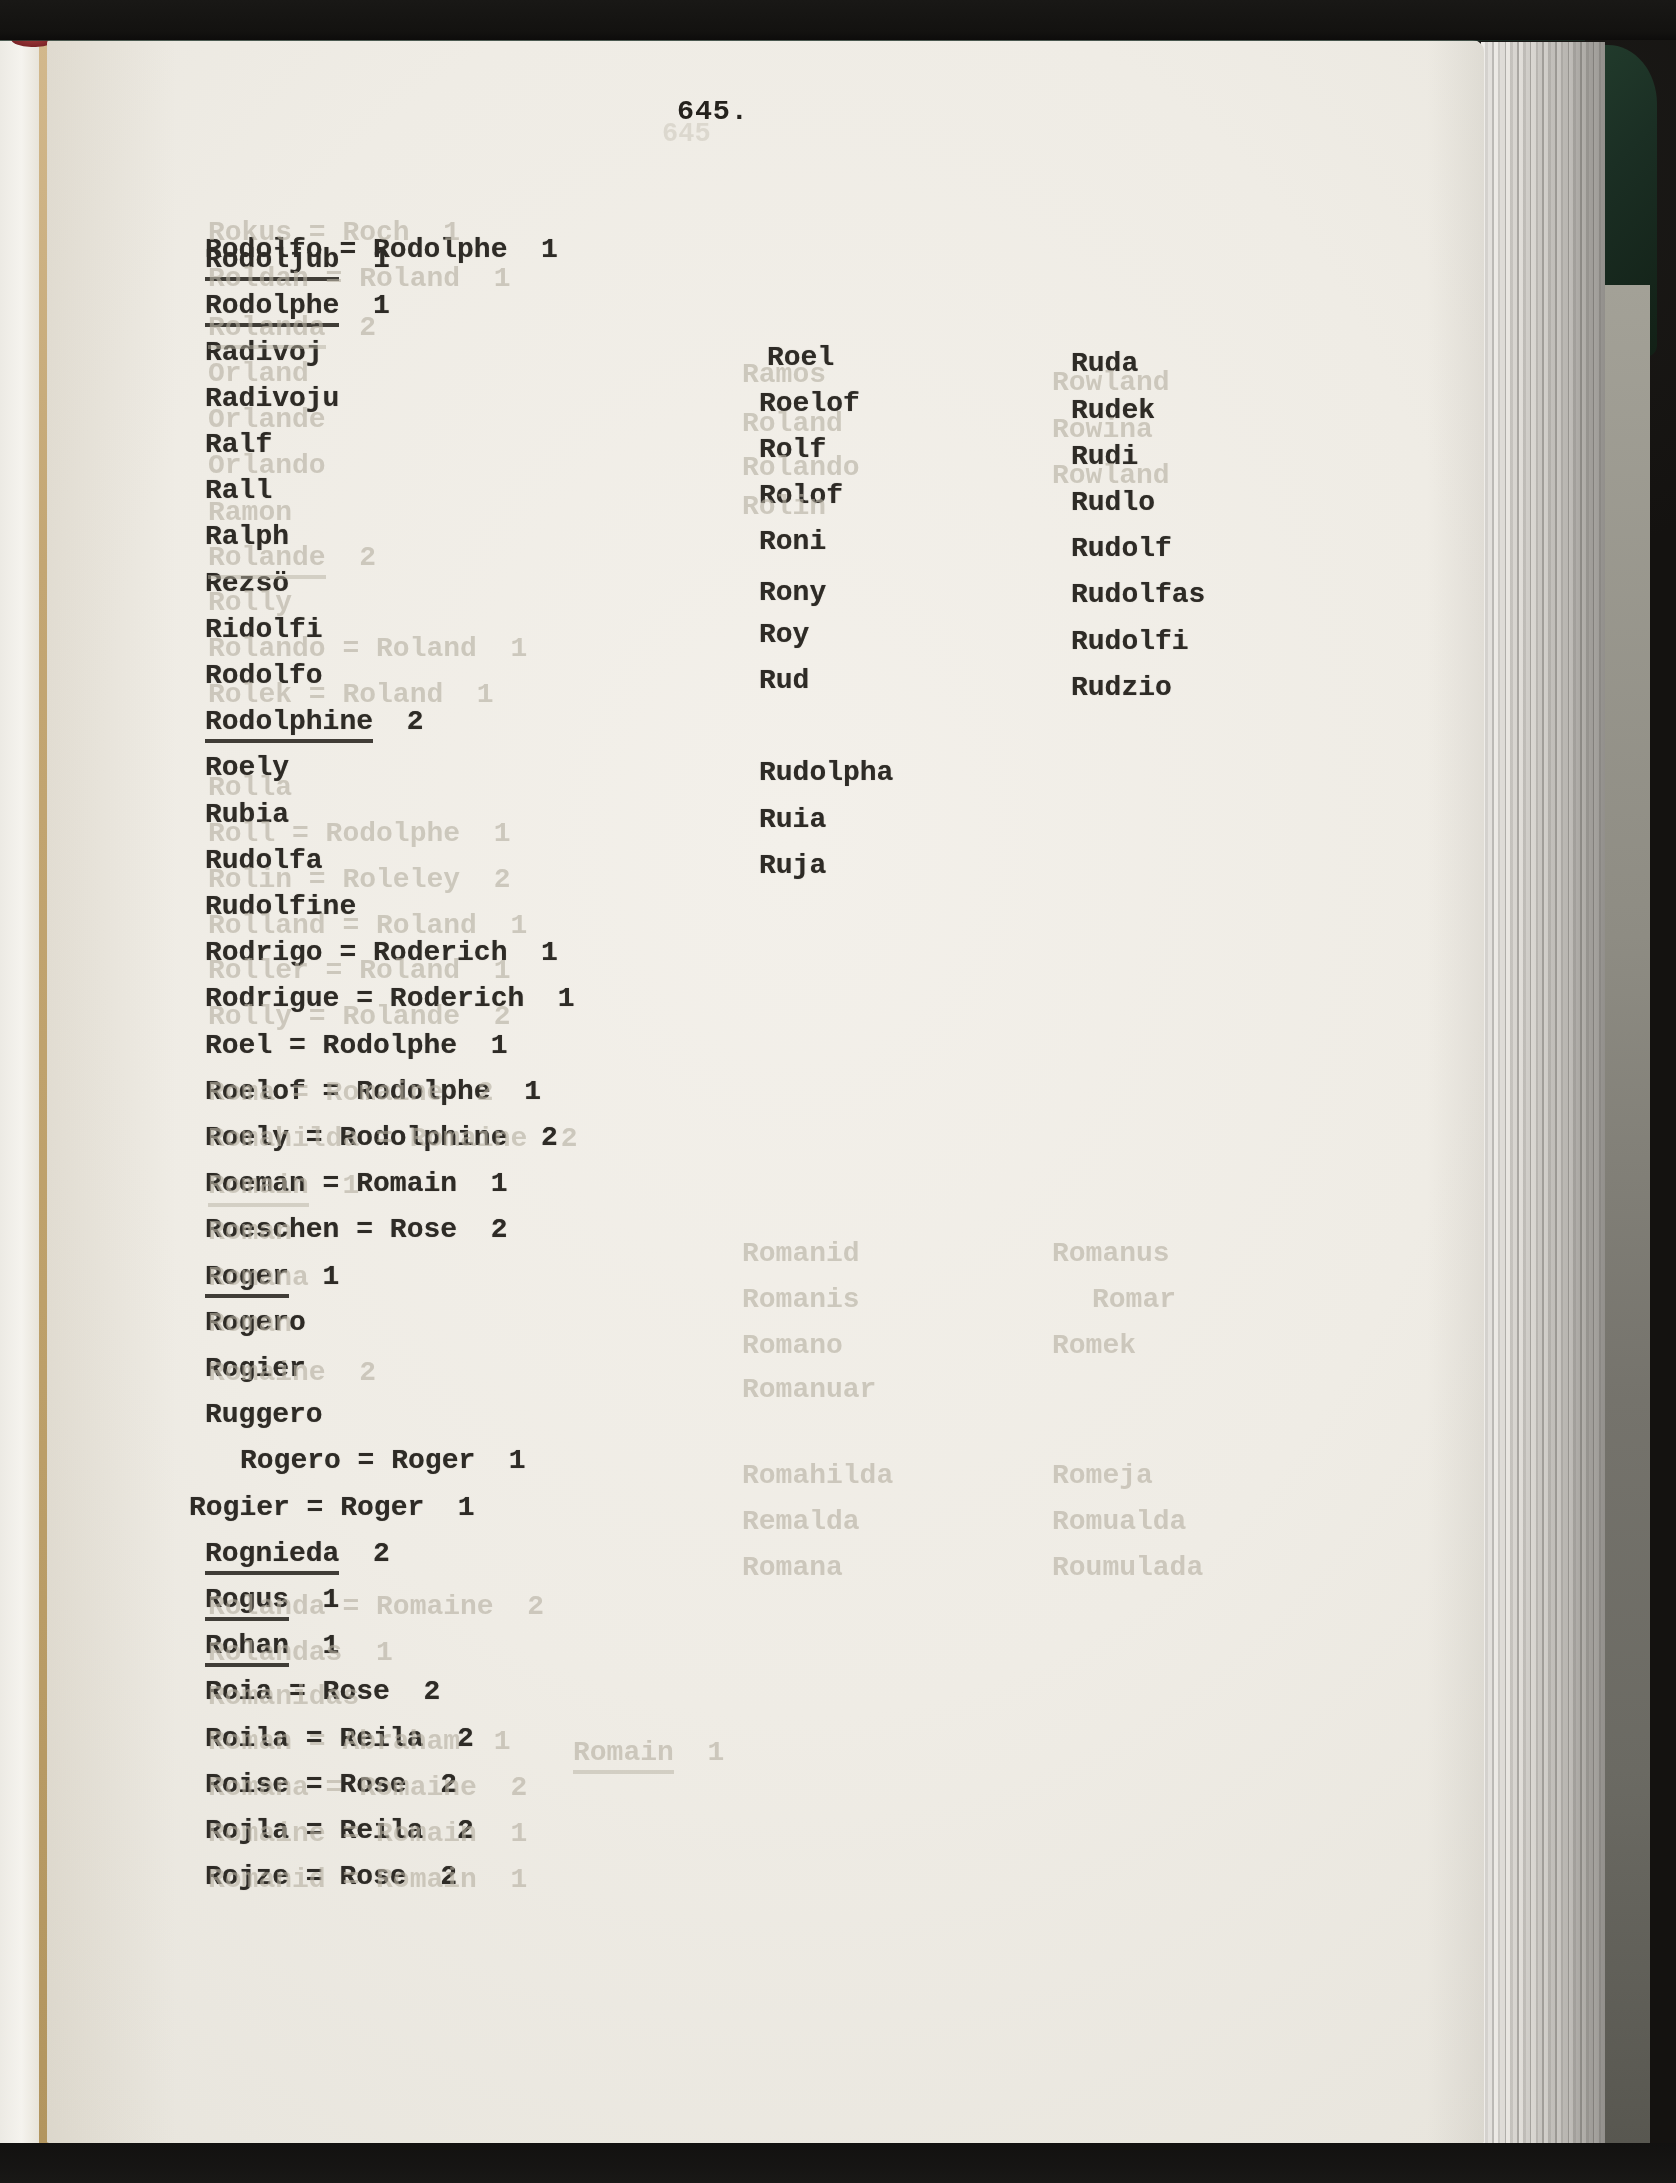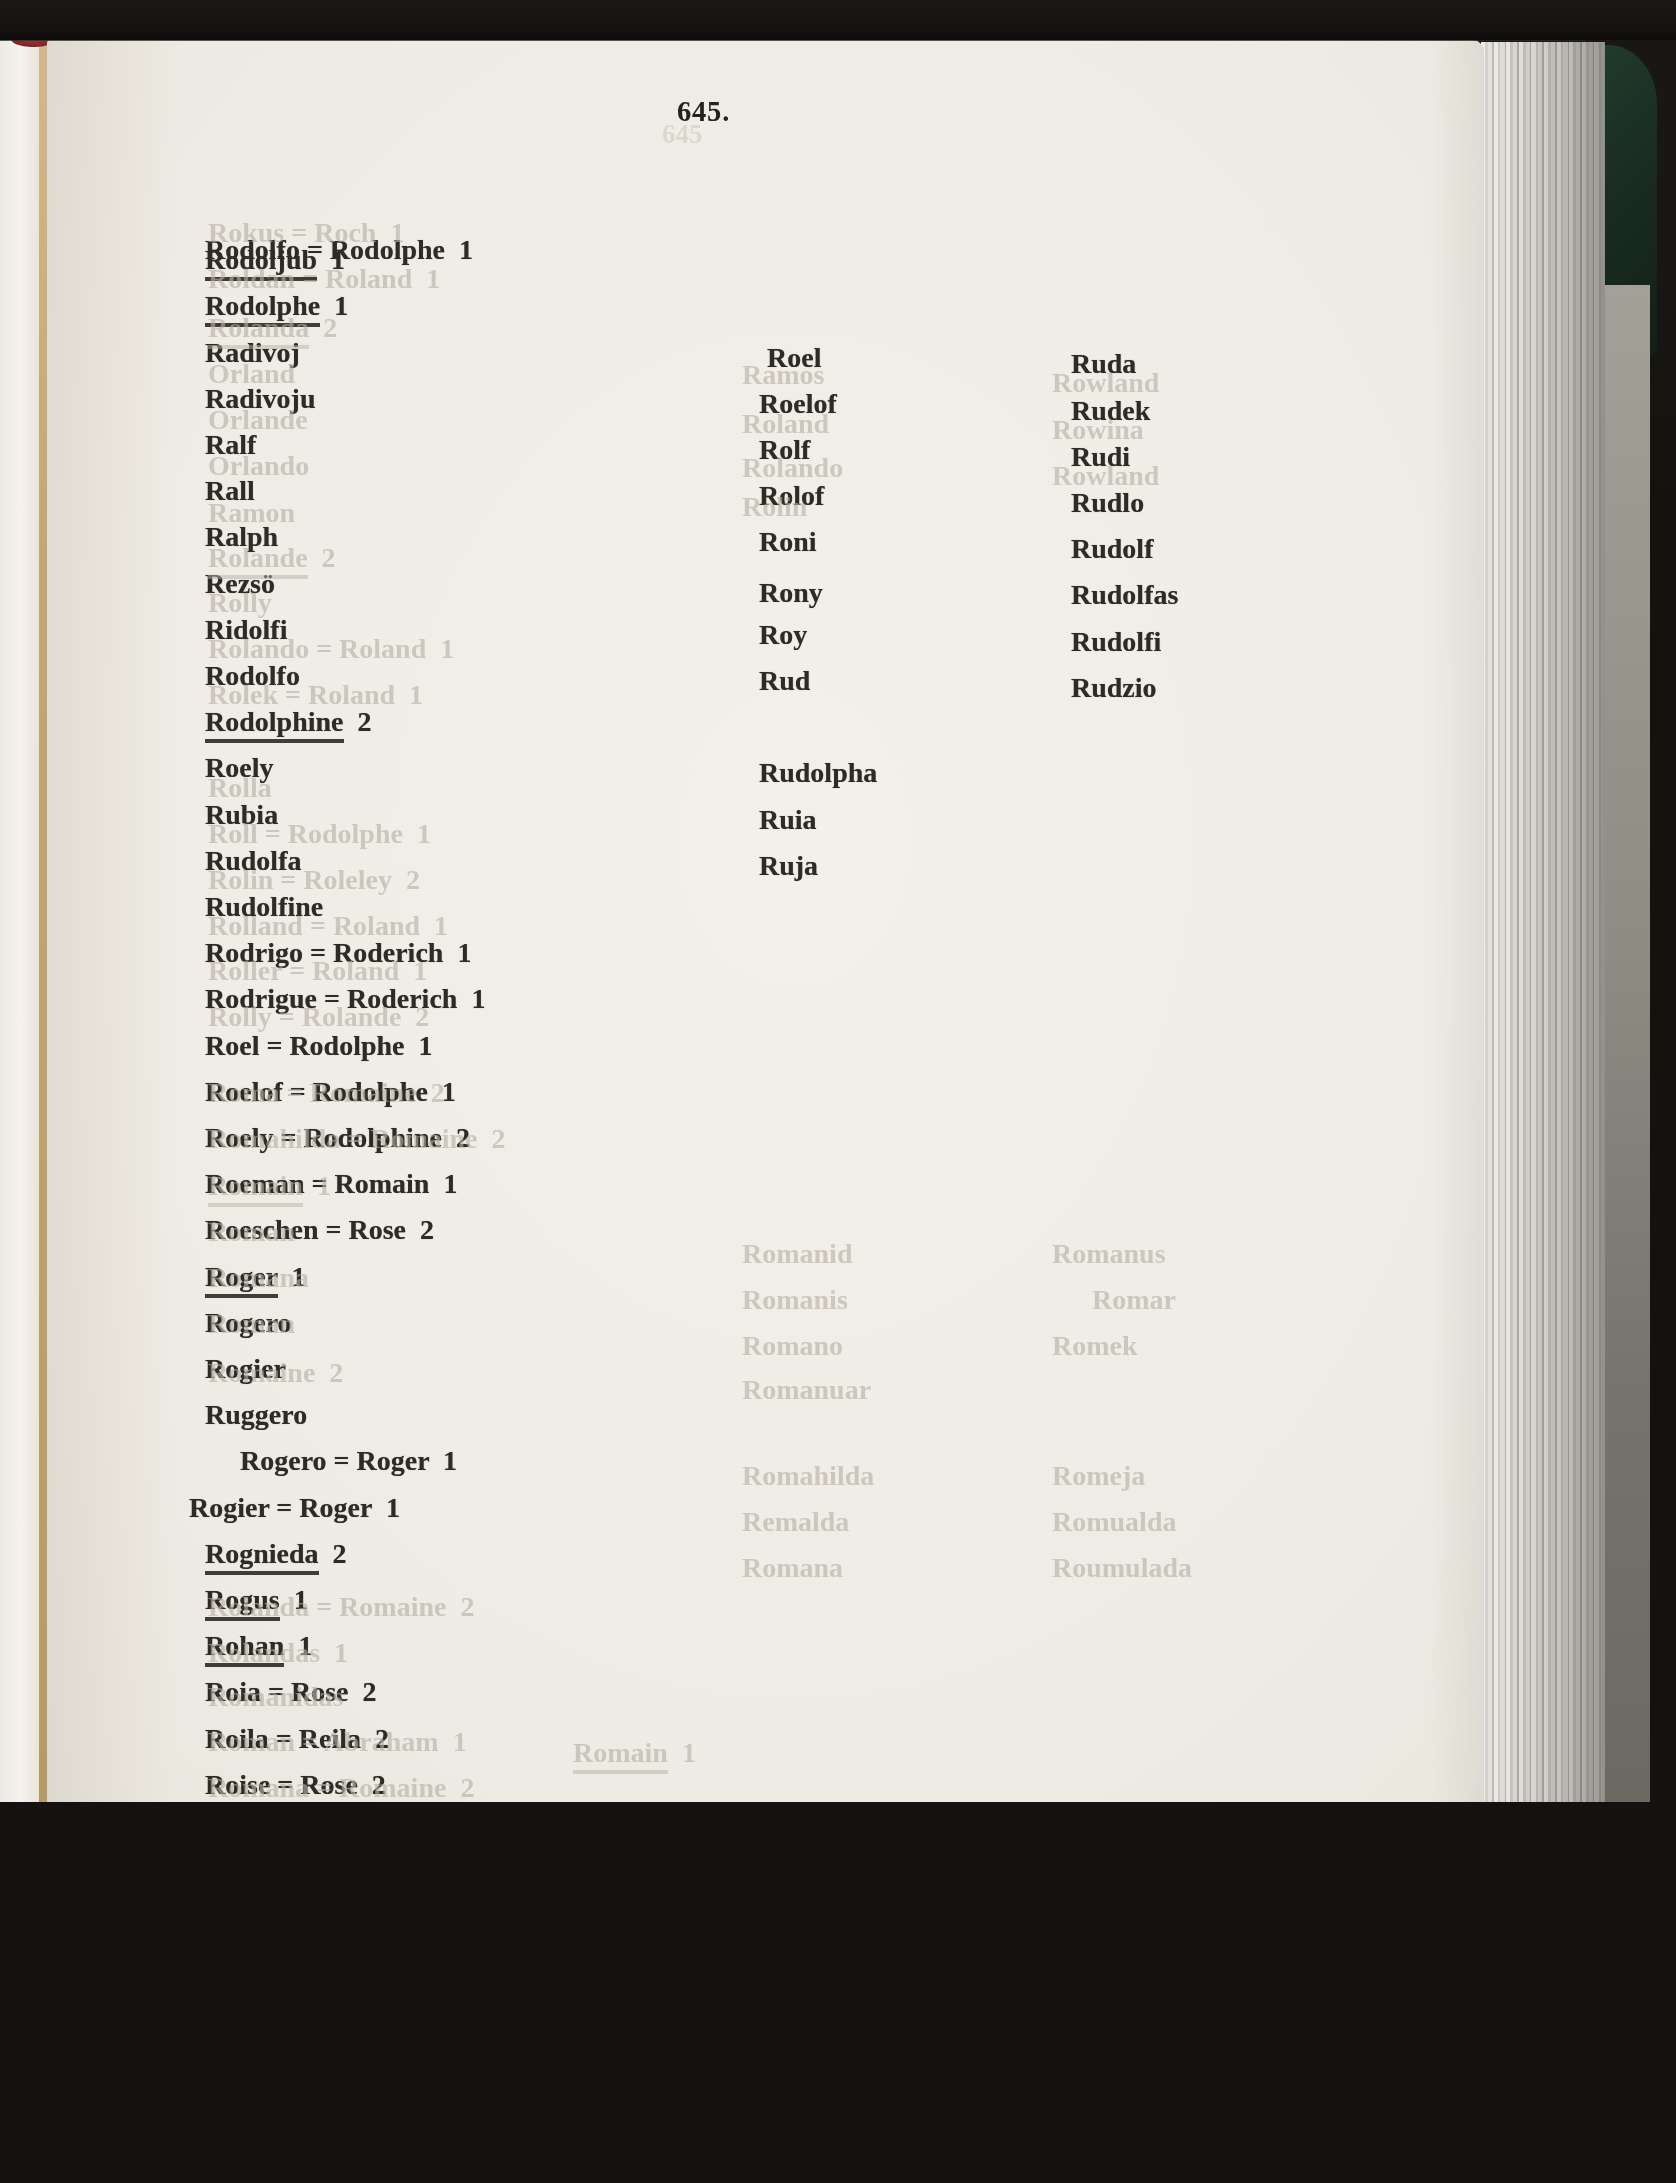--- a/index.html
+++ b/index.html
@@ -1,18 +1,18 @@
 <!DOCTYPE html>
 <html style="font-size:13.4px"><head>
 <meta charset="utf-8">
 <style>
   html,body{margin:0;padding:0;background:#141210;}
-  .scene{position:relative;width:1677px;height:1802px;overflow:hidden;
+  .scene{position:relative;width:1677px;height:2183px;overflow:hidden;
          background:radial-gradient(1341px 755px at 70% 8%, #201f1c 0%, #141210 60%);
-         font-family:Liberation Serif, serif;}
+         font-family:Liberation Mono, monospace;}
   
   .cover-corner{position:absolute;left:1538px;top:45px;width:119px;height:312px;z-index:1;
          border-radius:0 49px 11.7px 0 / 0 59px 11.7px 0;
          background:linear-gradient(135deg,#24402f 0%,#1b2f24 45%,#122016 100%);}
   .cover-edge{position:absolute;left:1598px;top:285px;width:52px;height:1858px;z-index:1;
          background:linear-gradient(180deg,#a3a197 0%,#8e8c83 35%,#757judged3 60%,#6b6a63 75%,#585750 100%);}
   .cover-edge{background:linear-gradient(180deg,#a3a197 0%,#8e8c83 35%,#75736c 60%,#6b6a63 80%,#585750 100%);}
   .fore-edge{position:absolute;left:1481px;top:42px;width:124px;height:2101px;z-index:2;
          background:
            linear-gradient(90deg,rgba(255,255,255,.30) 0%,rgba(255,255,255,0) 22%,rgba(92,90,86,.28) 70%,rgba(56,54,51,.45) 100%),

